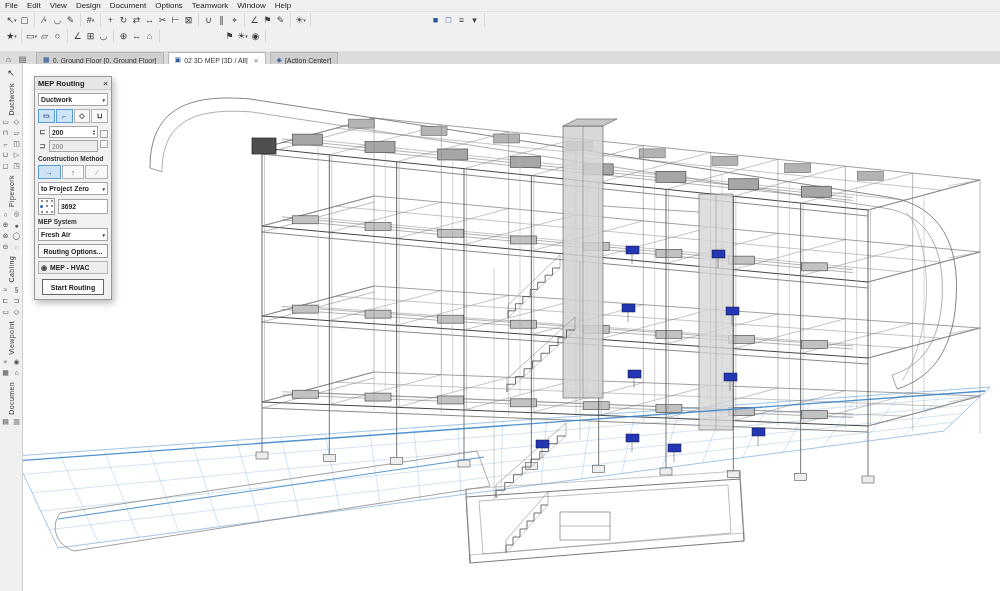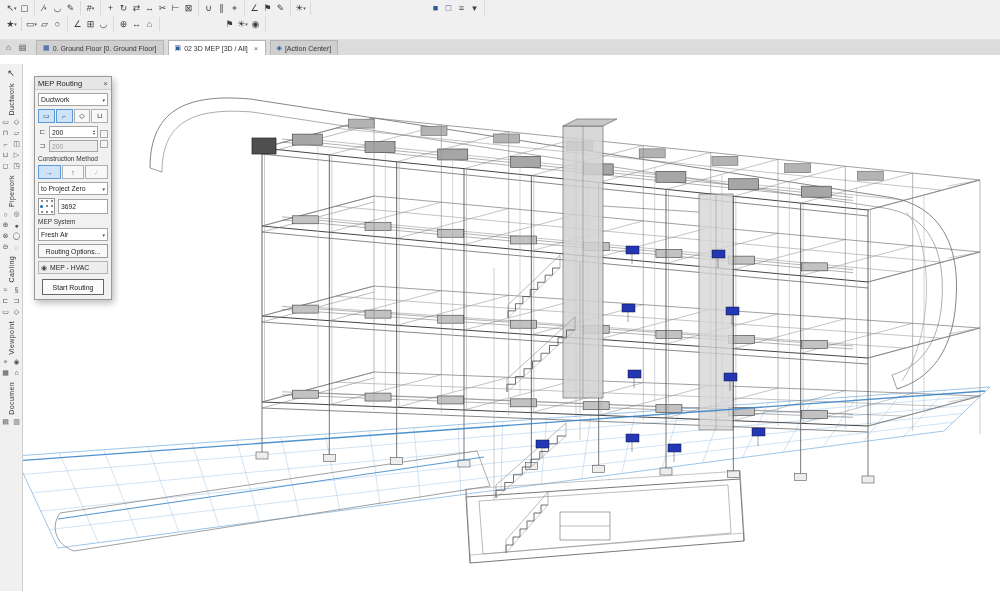--- a/index.html
+++ b/index.html
@@ -26,21 +26,21 @@
   .tab .close{font-size:8px;color:#666;margin-left:3px;}
   
   .main{position:absolute;top:64px;left:0;right:0;bottom:0;display:flex;}
   .toolbox{width:22px;background:#f0f0f0;border-right:1px solid #cfcfcf;display:flex;
            flex-direction:column;align-items:center;overflow:hidden;flex:none;}
   .toolbox .sel-arrow{font-size:9px;margin:2px 0 1px;color:#333;}
   .sec-label{writing-mode:vertical-rl;transform:rotate(180deg);font-size:7px;color:#333;
              margin:3px 0 2px;letter-spacing:.4px;}
   .tb-icons{display:grid;grid-template-columns:10px 10px;gap:1px;margin-bottom:1px;}
   .tb-icons .ticon{min-width:10px;width:10px;height:10px;font-size:7px;color:#555;}
-  .canvas{flex:1;position:relative;background:#ffffff;overflow:hidden;}
+  .canvas{flex:1;position:relative;background:#ffffff;overflow:hidden;font-weight:bold;}
   #model-svg{position:absolute;left:-23px;top:-64px;width:1000px;height:591px;}
   
   .palette{position:absolute;left:11px;top:12px;width:76px;background:#f1f1f1;
            border:1px solid #9a9a9a;box-shadow:2px 3px 7px rgba(0,0,0,.28);z-index:5;font-size:7px;}
   .pal-title{display:flex;justify-content:space-between;align-items:center;height:12px;
              padding:0 3px;background:#e6e6e6;border-bottom:1px solid #cdcdcd;font-size:7.5px;color:#222;}
   .pal-close{font-size:8px;color:#555;cursor:default;}
   .pal-body{padding:3px;display:flex;flex-direction:column;gap:3px;}
   .dropdown{display:flex;justify-content:space-between;align-items:center;background:#fff;
             border:1px solid #a5a5a5;height:11px;padding:0 2px;font-size:6.8px;}
@@ -72,20 +72,31 @@
   .btn.primary{height:14px;border-color:#666;background:#fbfbfb;margin:2px 4px 1px;font-size:7px;}
   .layer-row{display:flex;align-items:center;gap:3px;border:1px solid #b5b5b5;background:#ededed;
              height:11px;padding:0 2px;font-size:6.8px;}
   .layer-row .ico{font-size:7px;color:#444;}
 </style>
 </head>
 <body>
 
 <div class="window">
 
+  <div class="menubar" id="menu-items">
+      <span class="menu-item">File</span>
+      <span class="menu-item">Edit</span>
+      <span class="menu-item">View</span>
+      <span class="menu-item">Design</span>
+      <span class="menu-item">Document</span>
+      <span class="menu-item">Options</span>
+      <span class="menu-item">Teamwork</span>
+      <span class="menu-item">Window</span>
+      <span class="menu-item">Help</span>
+    </div>
 
   <div class="toolbar" id="toolbar_row1">
       <div class="tgroup">
         <div class="ticon">
           <span>↖</span>
           <span class="caret">▾</span>
         </div>
         <div class="ticon">
           <span>▢</span>
         </div>

